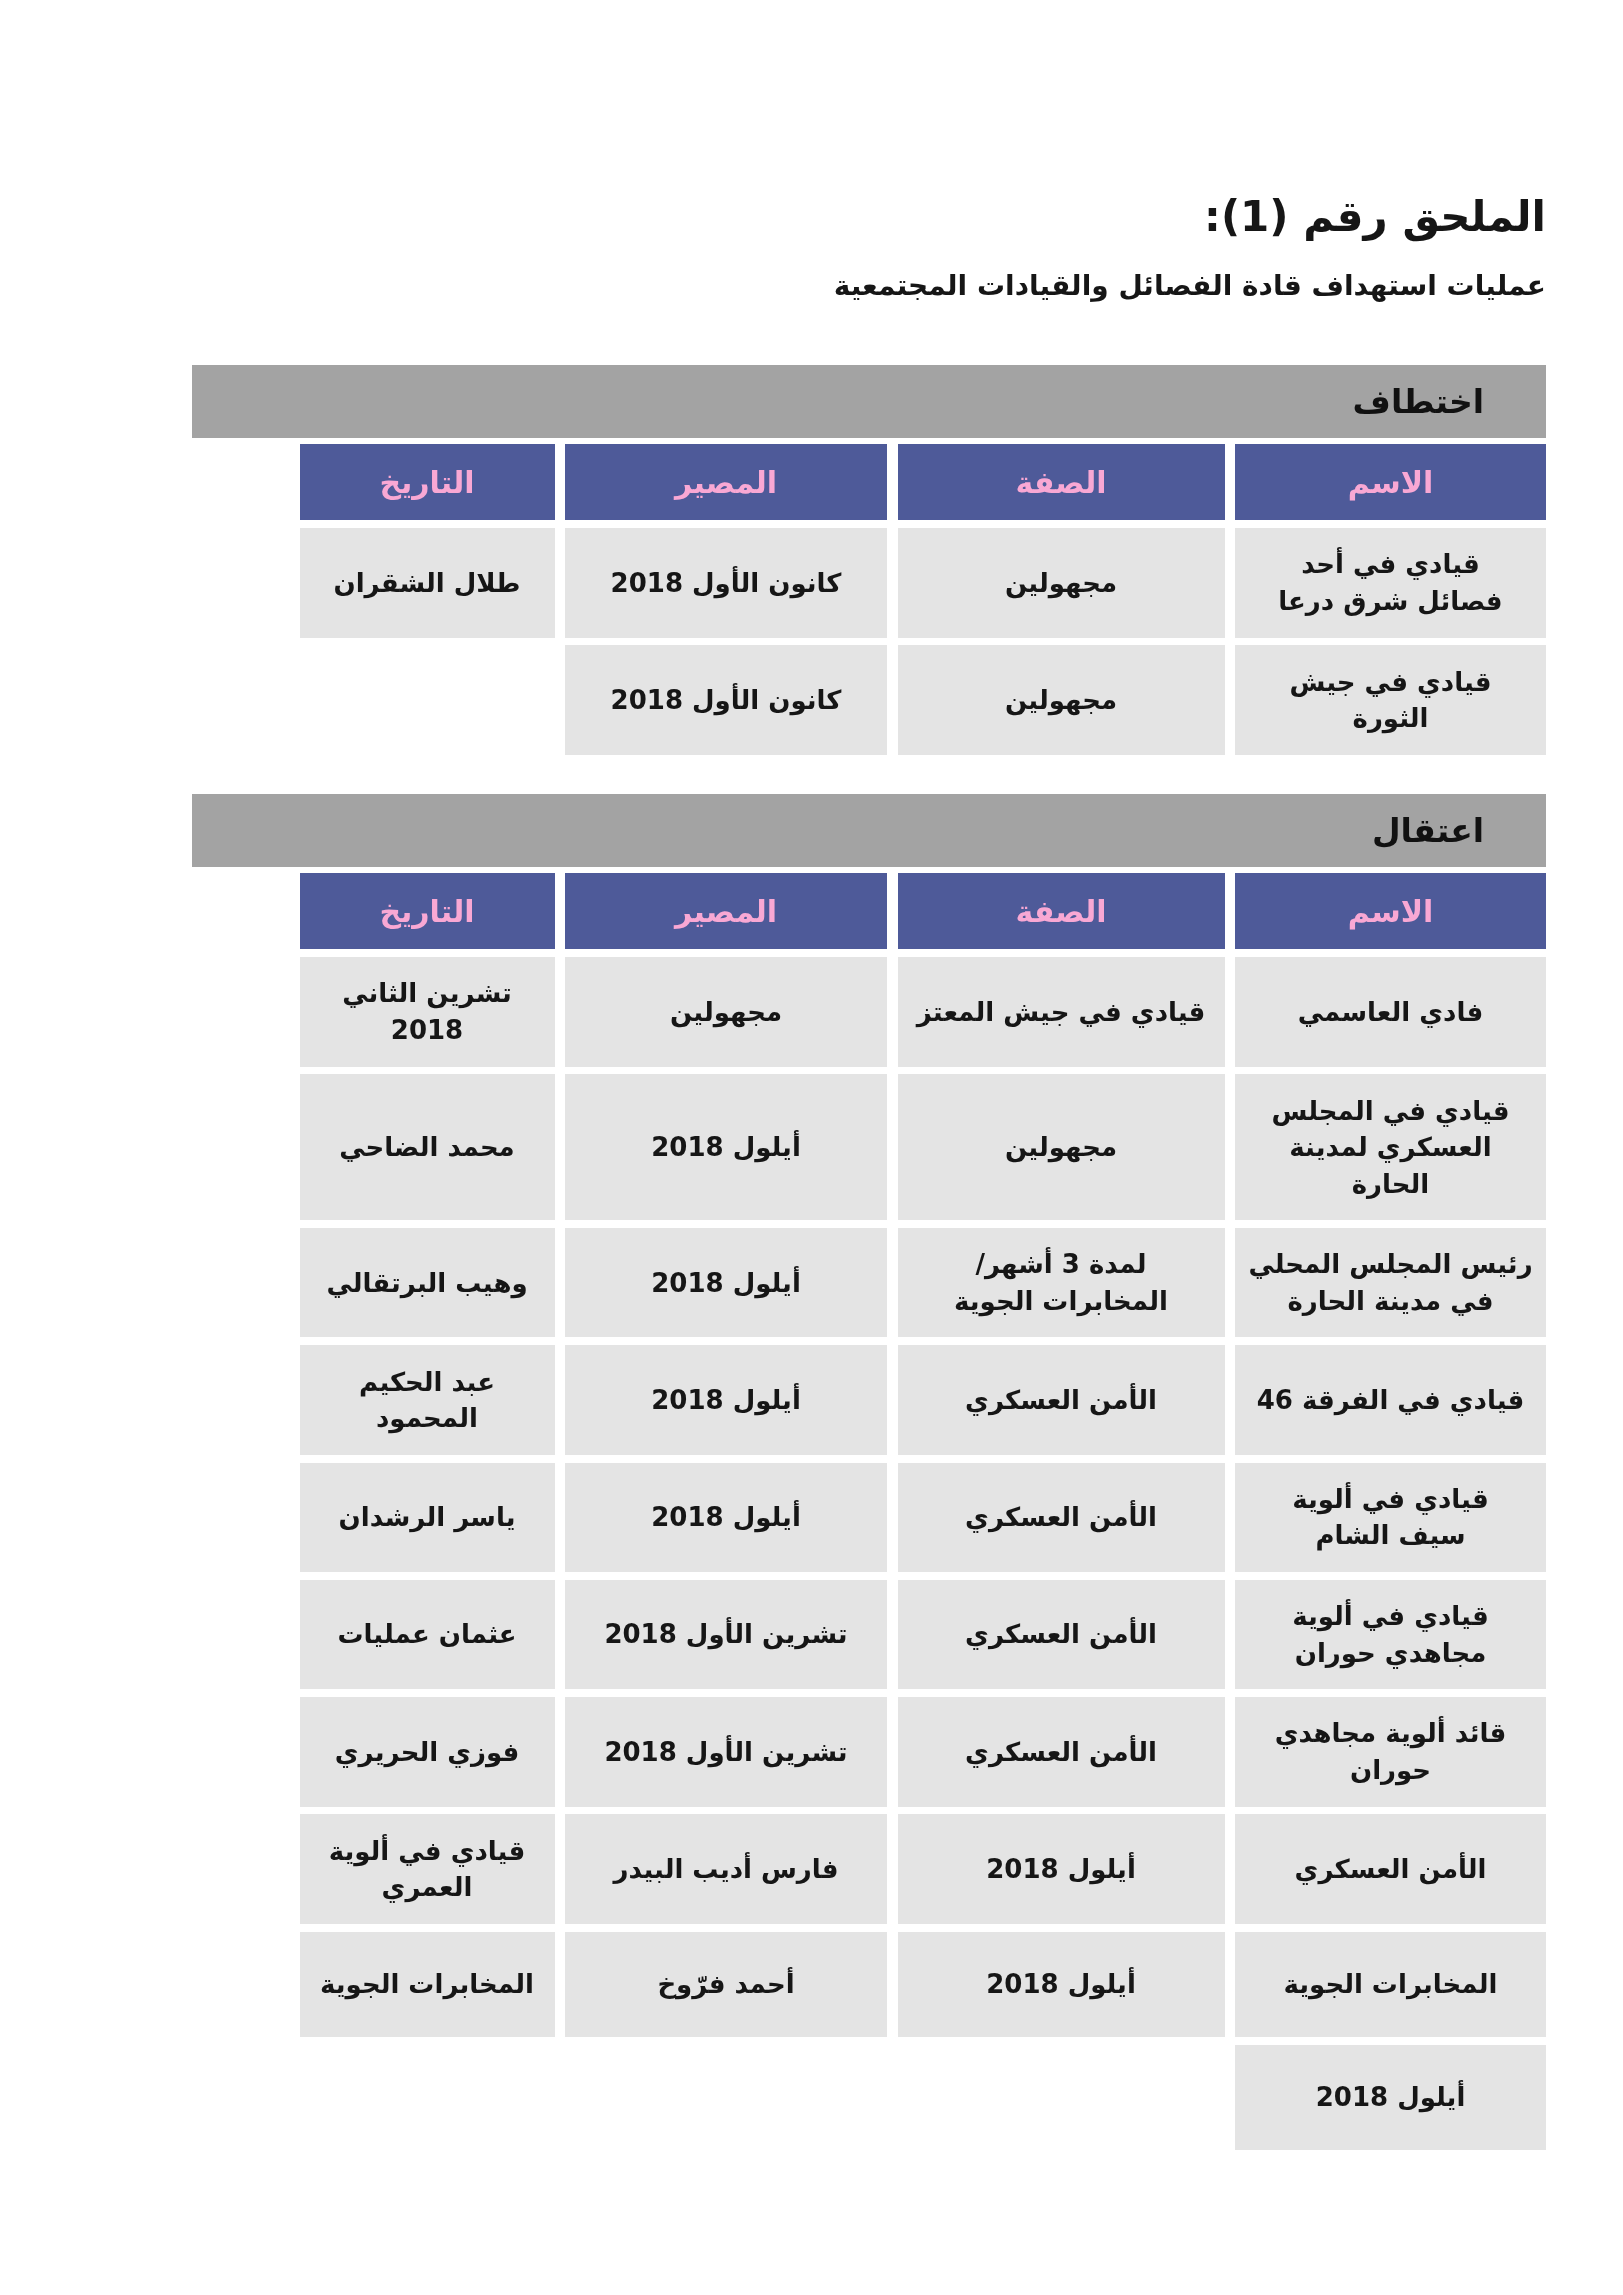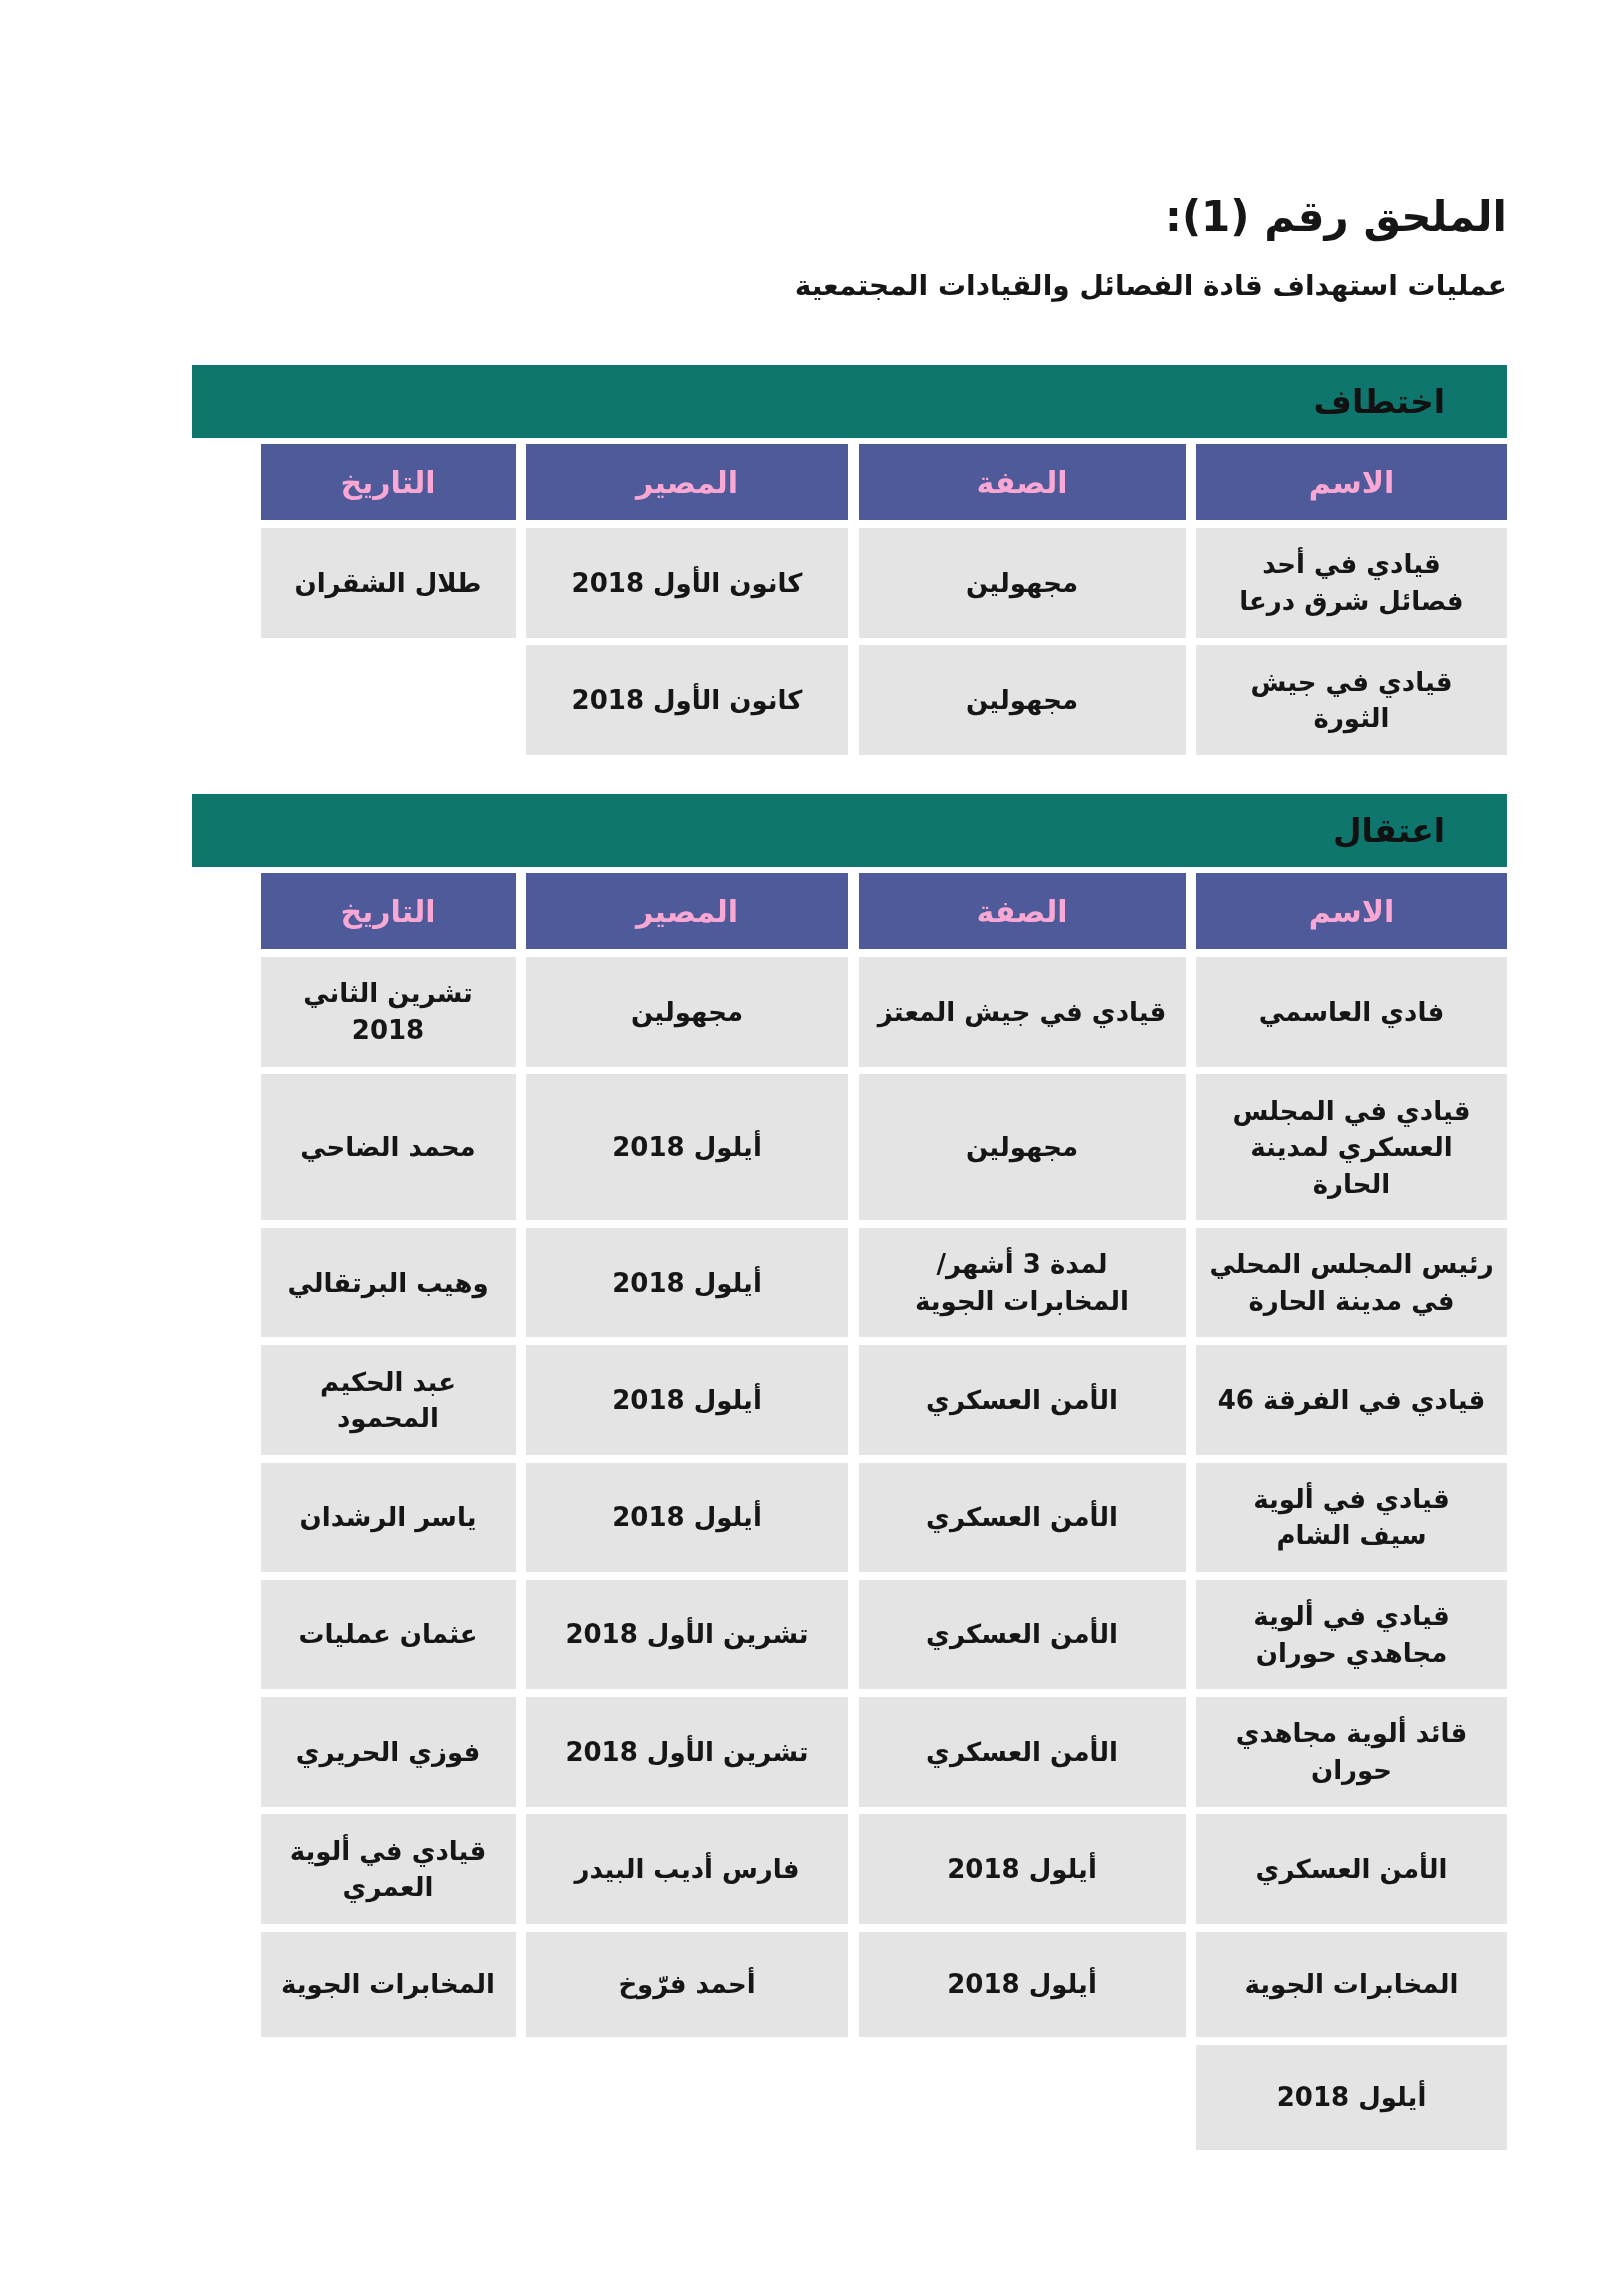--- a/index.html
+++ b/index.html
@@ -10,21 +10,21 @@
   body {
     width: 1623px;
     height: 2295px;
     position: relative;
     font-family: "DejaVu Sans", sans-serif;
     color: #161616;
     direction: rtl;
     overflow: hidden;
   }
   .content {
-    margin-right: 116px;
+    margin-right: 77px;
     margin-left: 192px;
     padding-top: 165px;
   }
   .page-title {
     font-size: 42px;
     font-weight: bold;
     line-height: 1.15;
     text-align: right;
     letter-spacing: -0.7px;
   }
@@ -32,21 +32,21 @@
     font-size: 28px;
     font-weight: bold;
     line-height: 1.15;
     text-align: right;
     margin-top: 17px;
     letter-spacing: -0.7px;
   }
   .tbl-section-first { margin-top: 63px; }
   .tbl-section-second { margin-top: 39px; }
   .band {
-    background: #0f766e;
+    background: #a3a3a3;
     height: 73px;
     display: flex;
     align-items: center;
     justify-content: flex-start;
     padding-right: 62px;
     box-sizing: border-box;
     padding-left: 34px;
   }
   .band-label {
     font-size: 33px;

